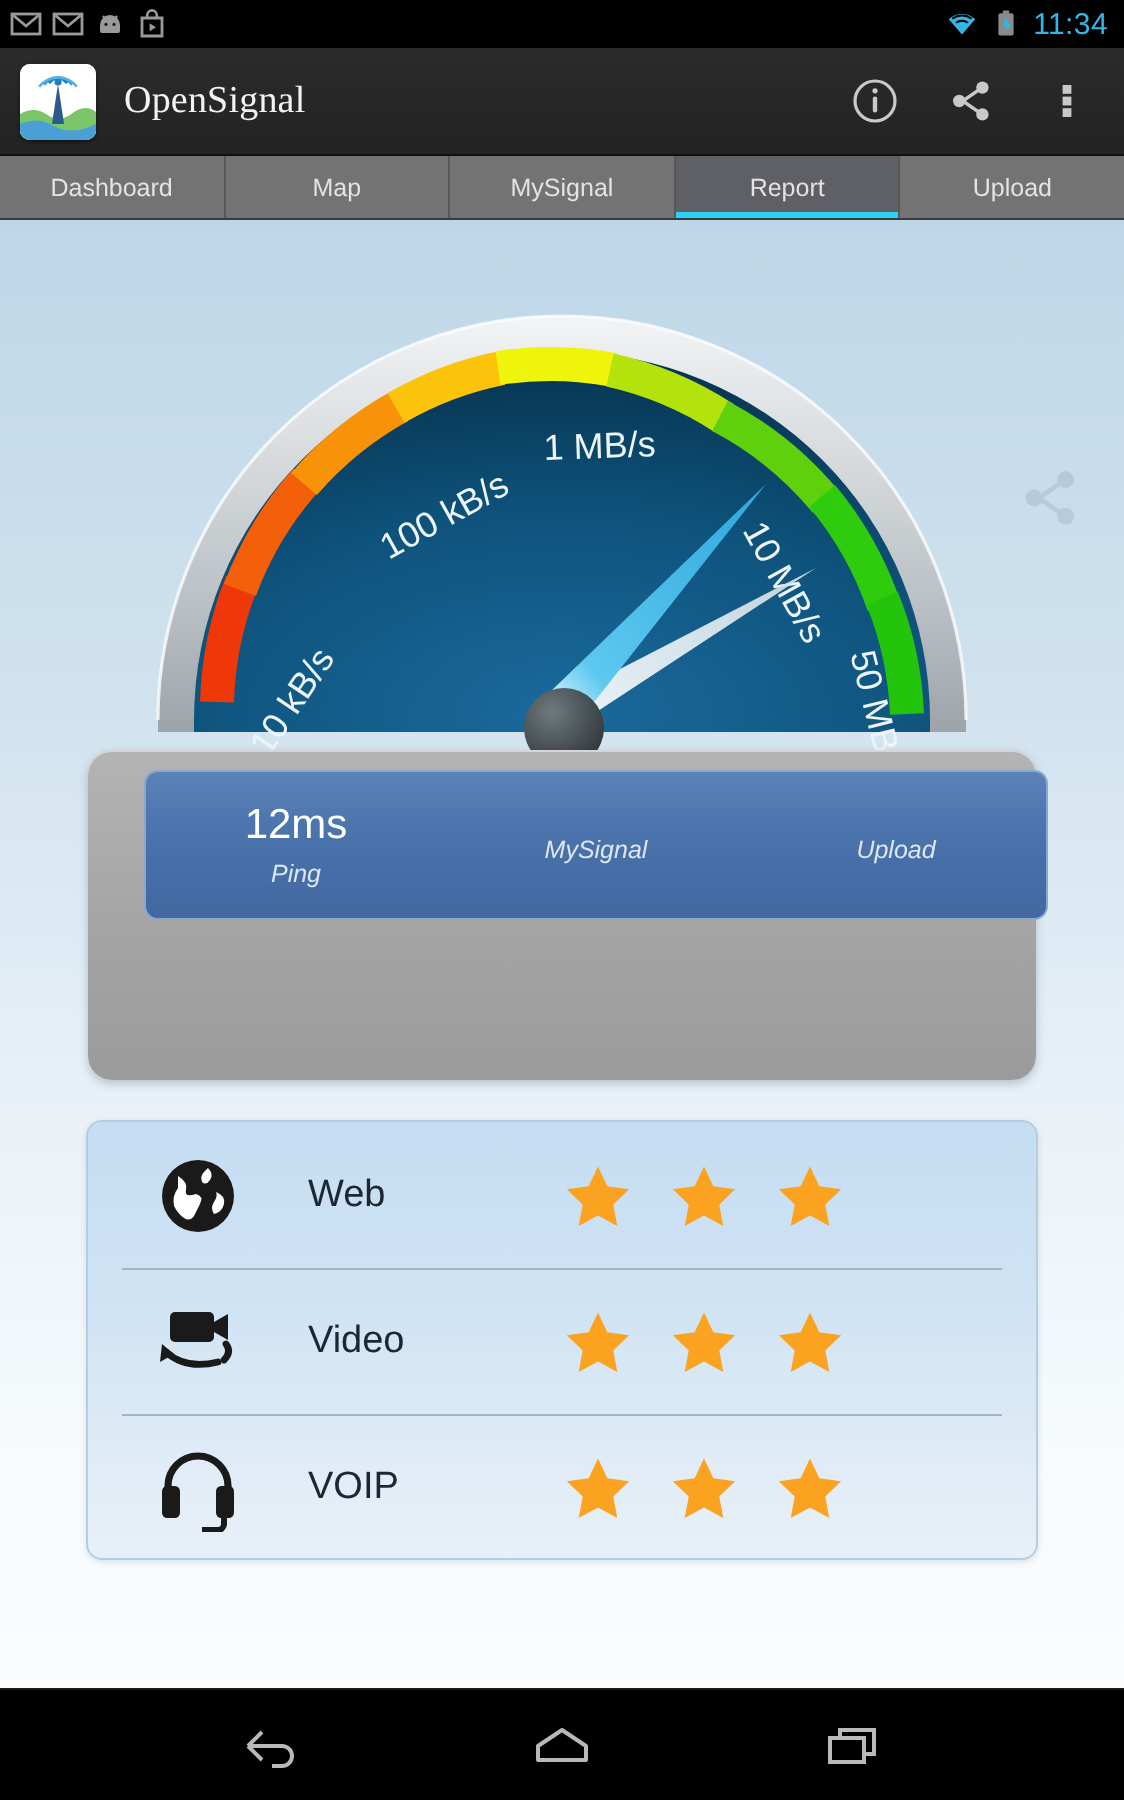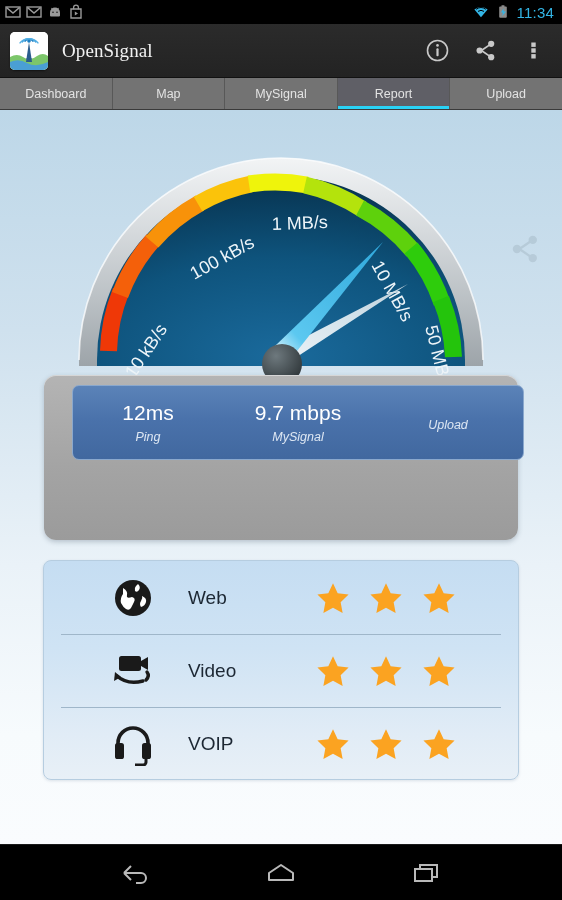--- a/index.html
+++ b/index.html
@@ -125,21 +125,20 @@
   
   .ratings {
     position: absolute; top: 450px; left: 43px; width: 476px; height: 220px;
     background: linear-gradient(to bottom, #c5ddf2 0%, #cfe3f4 40%, #e1ecf6 80%, #e8f0f7 100%);
     border: 1px solid #b6cde0; border-radius: 8px;
     box-shadow: 0 1px 3px rgba(60,90,120,.16);
   }
   .rrow {
     height: 73px; display: flex; align-items: center;
     position: relative;
-    padding-left: 34px;
   }
   .rrow + .rrow::before {
     content: ''; position: absolute; top: 0; left: 17px; right: 17px;
     height: 1px; background: #9fb6c9;
   }
   .ricon { width: 110px; display: flex; align-items: center; justify-content: center; }
   .rlabel { color: #1c2733; font-size: 19px; width: 120px; }
   .rstars { display: flex; gap: 19px; margin-left: 8px; }
   .star { width: 34px; height: 34px; display: block; }
 
@@ -329,21 +328,20 @@
       </svg>
     </div>
 
     <div class="panel">
       <div class="statsbox">
         <div class="stat">
           <div class="stat-value">12ms</div>
           <div class="stat-label">Ping</div>
         </div>
         <div class="stat">
-          <div class="stat-value">9.7 mbps</div>
           <div class="stat-label">MySignal</div>
         </div>
         <div class="stat">
           <div class="stat-label">Upload</div>
         </div>
       </div>
     </div>
 
     <div class="ratings">
 

